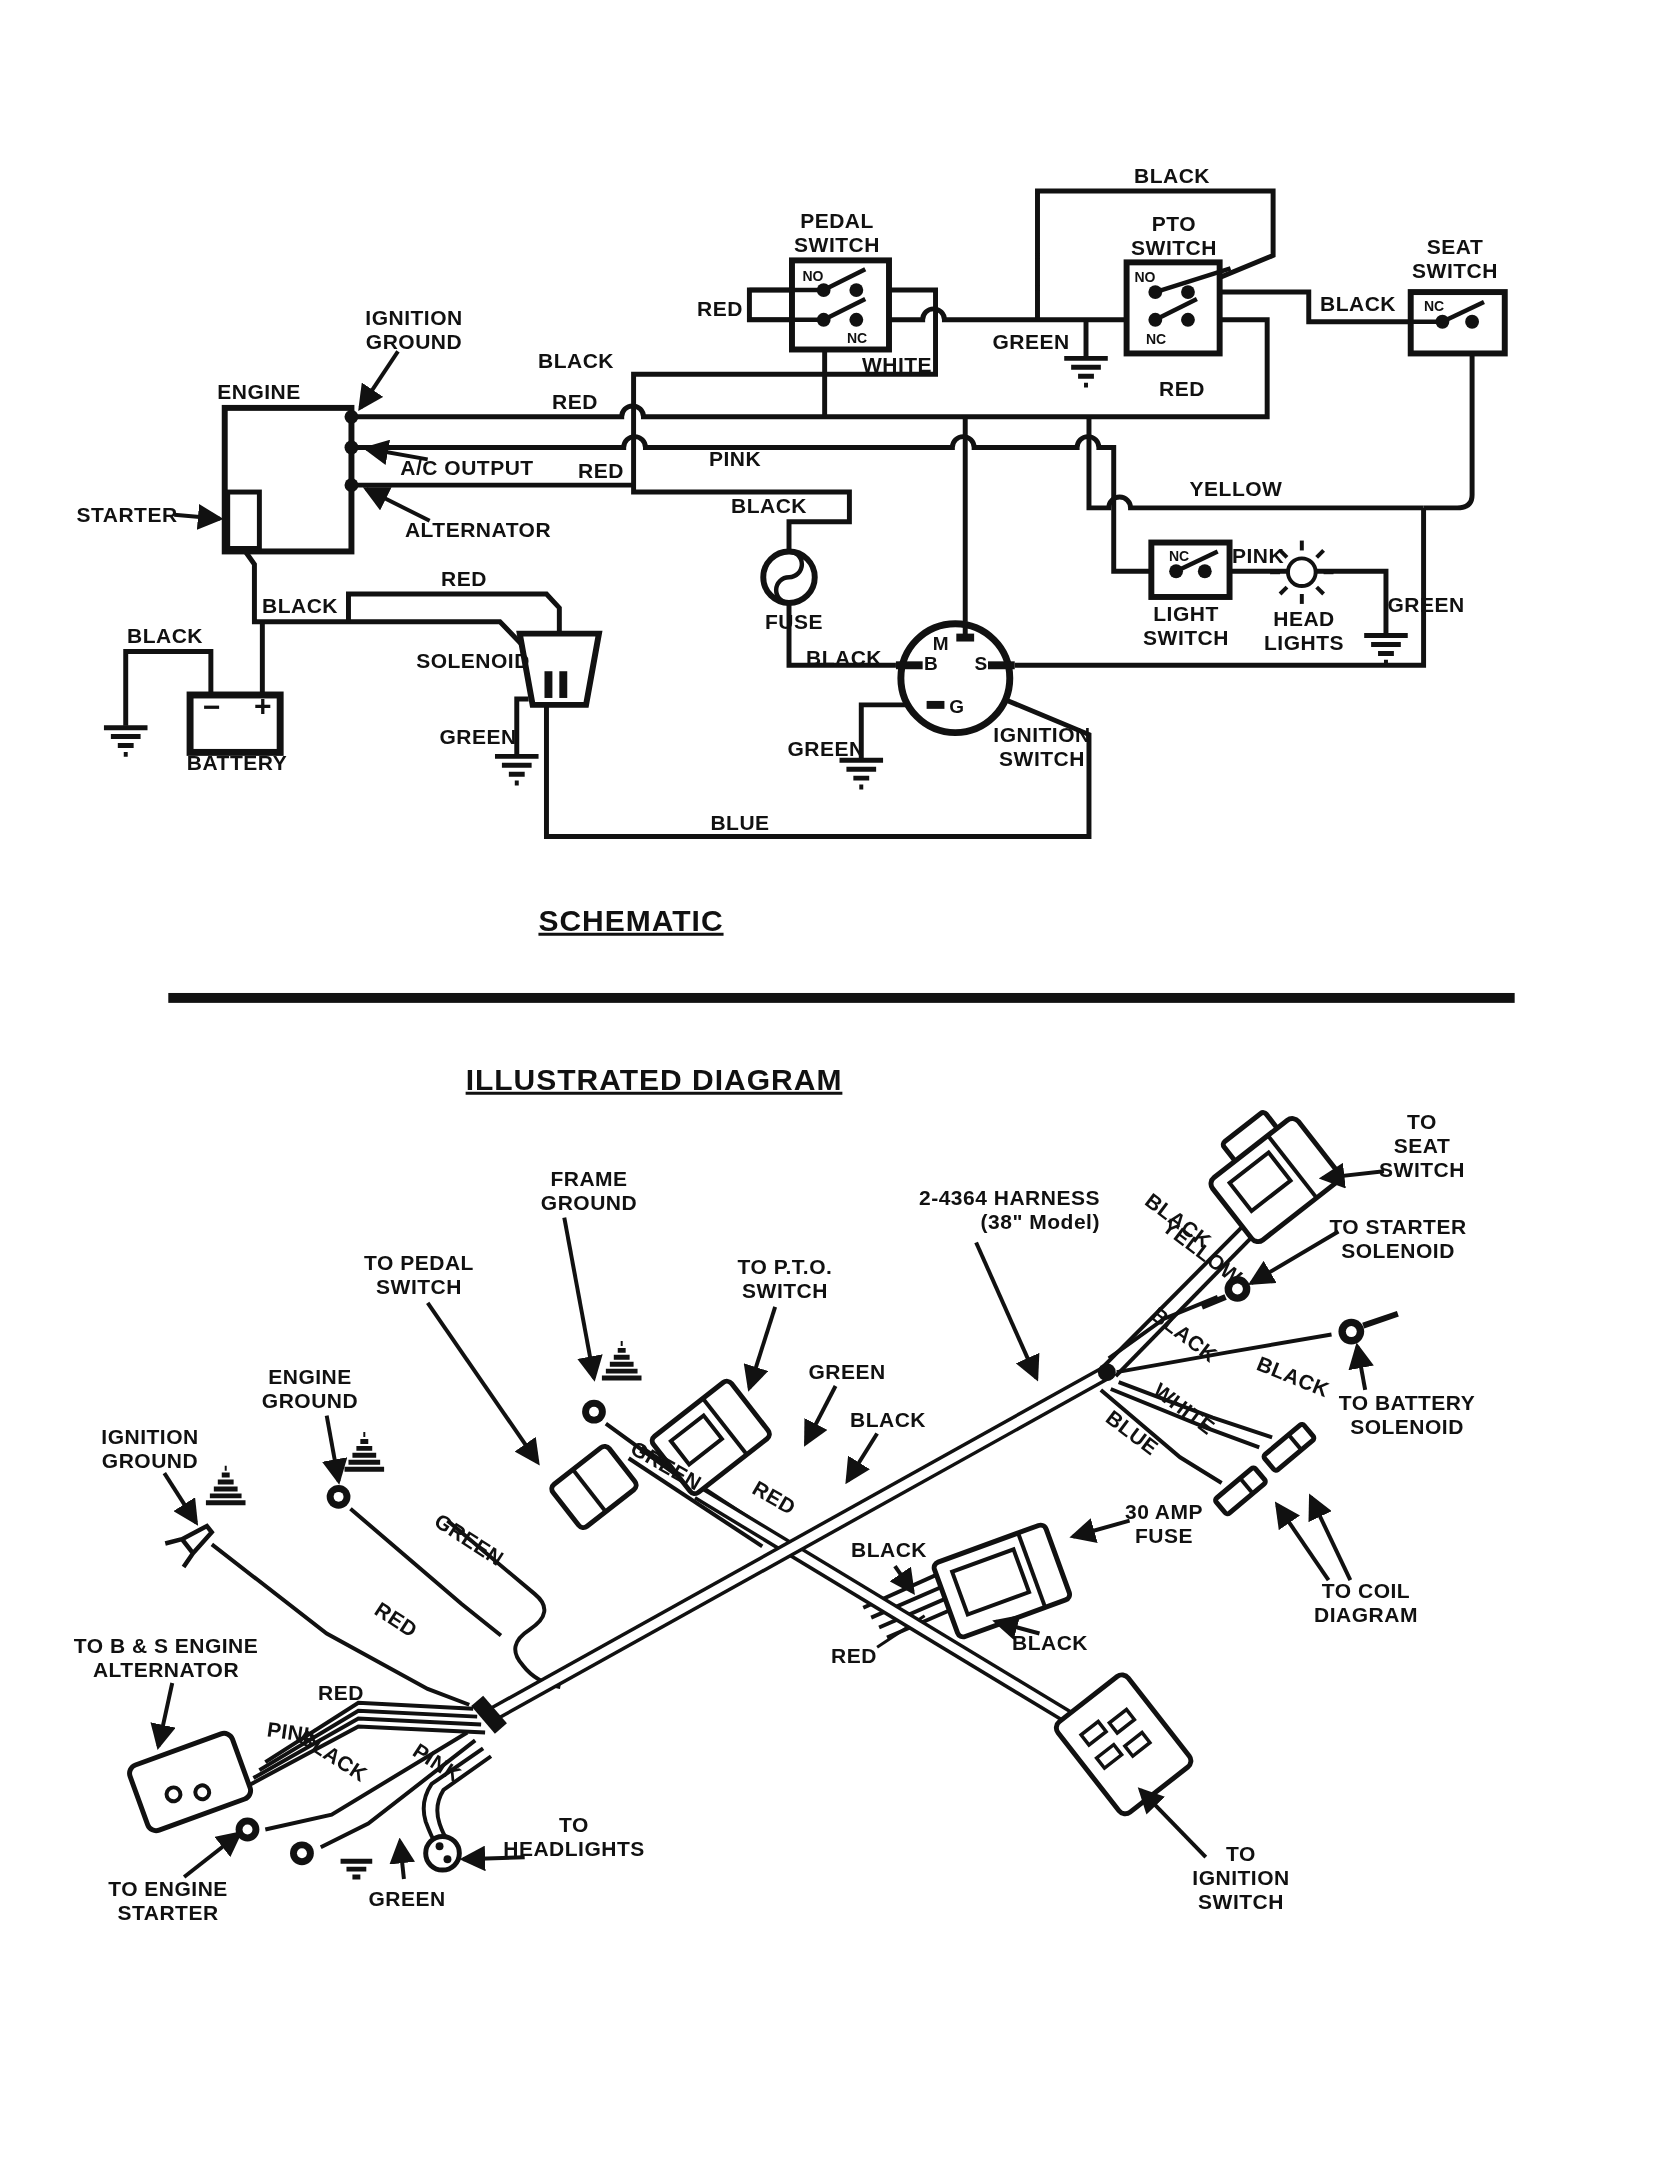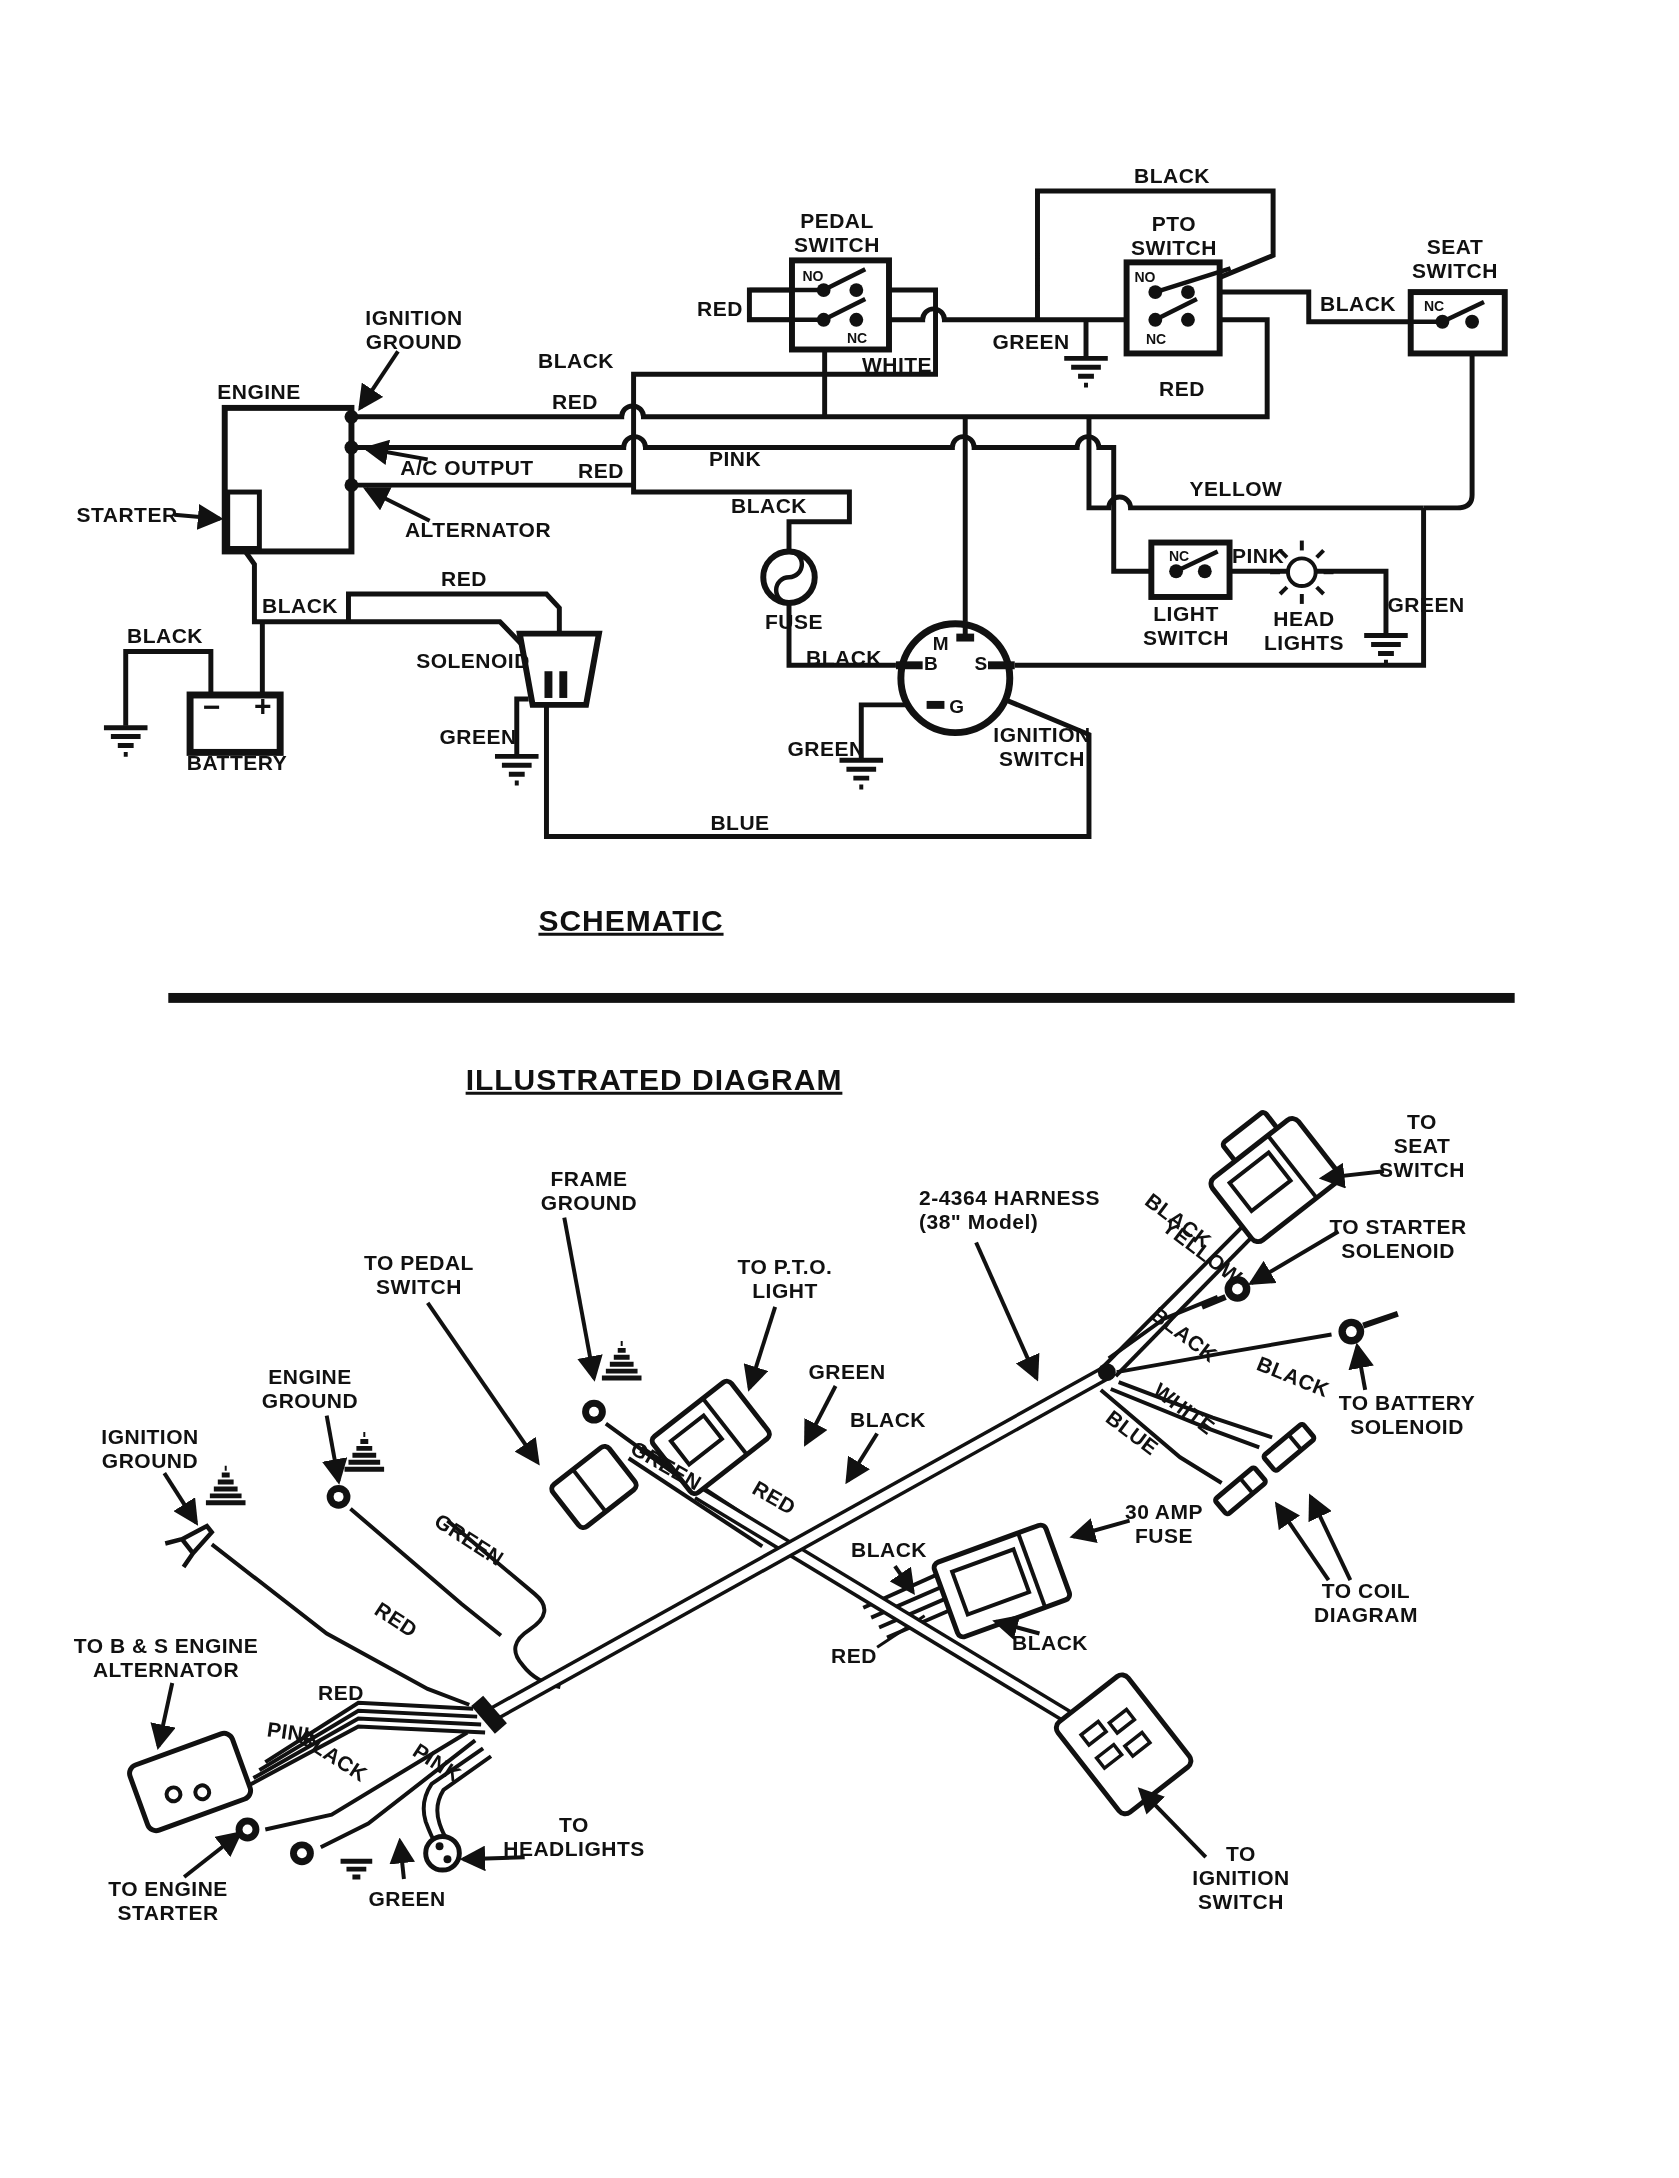--- a/index.html
+++ b/index.html
@@ -5,21 +5,21 @@
   html,body{margin:0;padding:0;background:#e8e8e8;}
   #page{position:relative;width:1679px;height:2178px;background:#ffffff;overflow:hidden;
         font-family:"Liberation Sans",sans-serif;color:#111;}
   #art{position:absolute;left:0;top:0;}
   .lbl{position:absolute;transform:translate(-50%,-50%);font-weight:700;font-size:21px;
        line-height:1.15;text-align:center;white-space:pre-line;letter-spacing:0.5px;color:#111;}
   .title{font-size:30px;letter-spacing:1px;text-decoration:underline;}
   .sm{font-size:14px;letter-spacing:0;}
   .term{font-size:19px;}
   .sign{font-size:30px;font-weight:700;}
-  .left{text-align:left;transform:translate(0,-50%);}
+  .left{text-align:right;transform:translate(0,-50%);}
   .r37{transform:translate(-50%,-50%) rotate(37deg);}
   .r33{transform:translate(-50%,-50%) rotate(33deg);}
   .r30{transform:translate(-50%,-50%) rotate(30deg);}
   .r22{transform:translate(-50%,-50%) rotate(22deg);}
   .r8{transform:translate(-50%,-50%) rotate(8deg);}
 </style>
 </head>
 <body>
 
 <div id="page">
@@ -394,21 +394,21 @@
 
   <div class="lbl" style="left:589px;top:1191px">FRAME
 GROUND</div>
   <div class="lbl" style="left:419px;top:1275px">TO PEDAL
 SWITCH</div>
   <div class="lbl" style="left:310px;top:1389px">ENGINE
 GROUND</div>
   <div class="lbl" style="left:150px;top:1449px">IGNITION
 GROUND</div>
   <div class="lbl" style="left:785px;top:1279px">TO P.T.O.
-LIGHT</div>
+SWITCH</div>
   <div class="lbl" style="left:847px;top:1372px">GREEN</div>
   <div class="lbl" style="left:888px;top:1420px">BLACK</div>
   <div class="lbl left" style="left:919px;top:1210px">2-4364 HARNESS
 (38" Model)</div>
   <div class="lbl" style="left:1422px;top:1146px">TO
 SEAT
 SWITCH</div>
   <div class="lbl" style="left:1398px;top:1239px">TO STARTER
 SOLENOID</div>
   <div class="lbl" style="left:1407px;top:1415px">TO BATTERY

